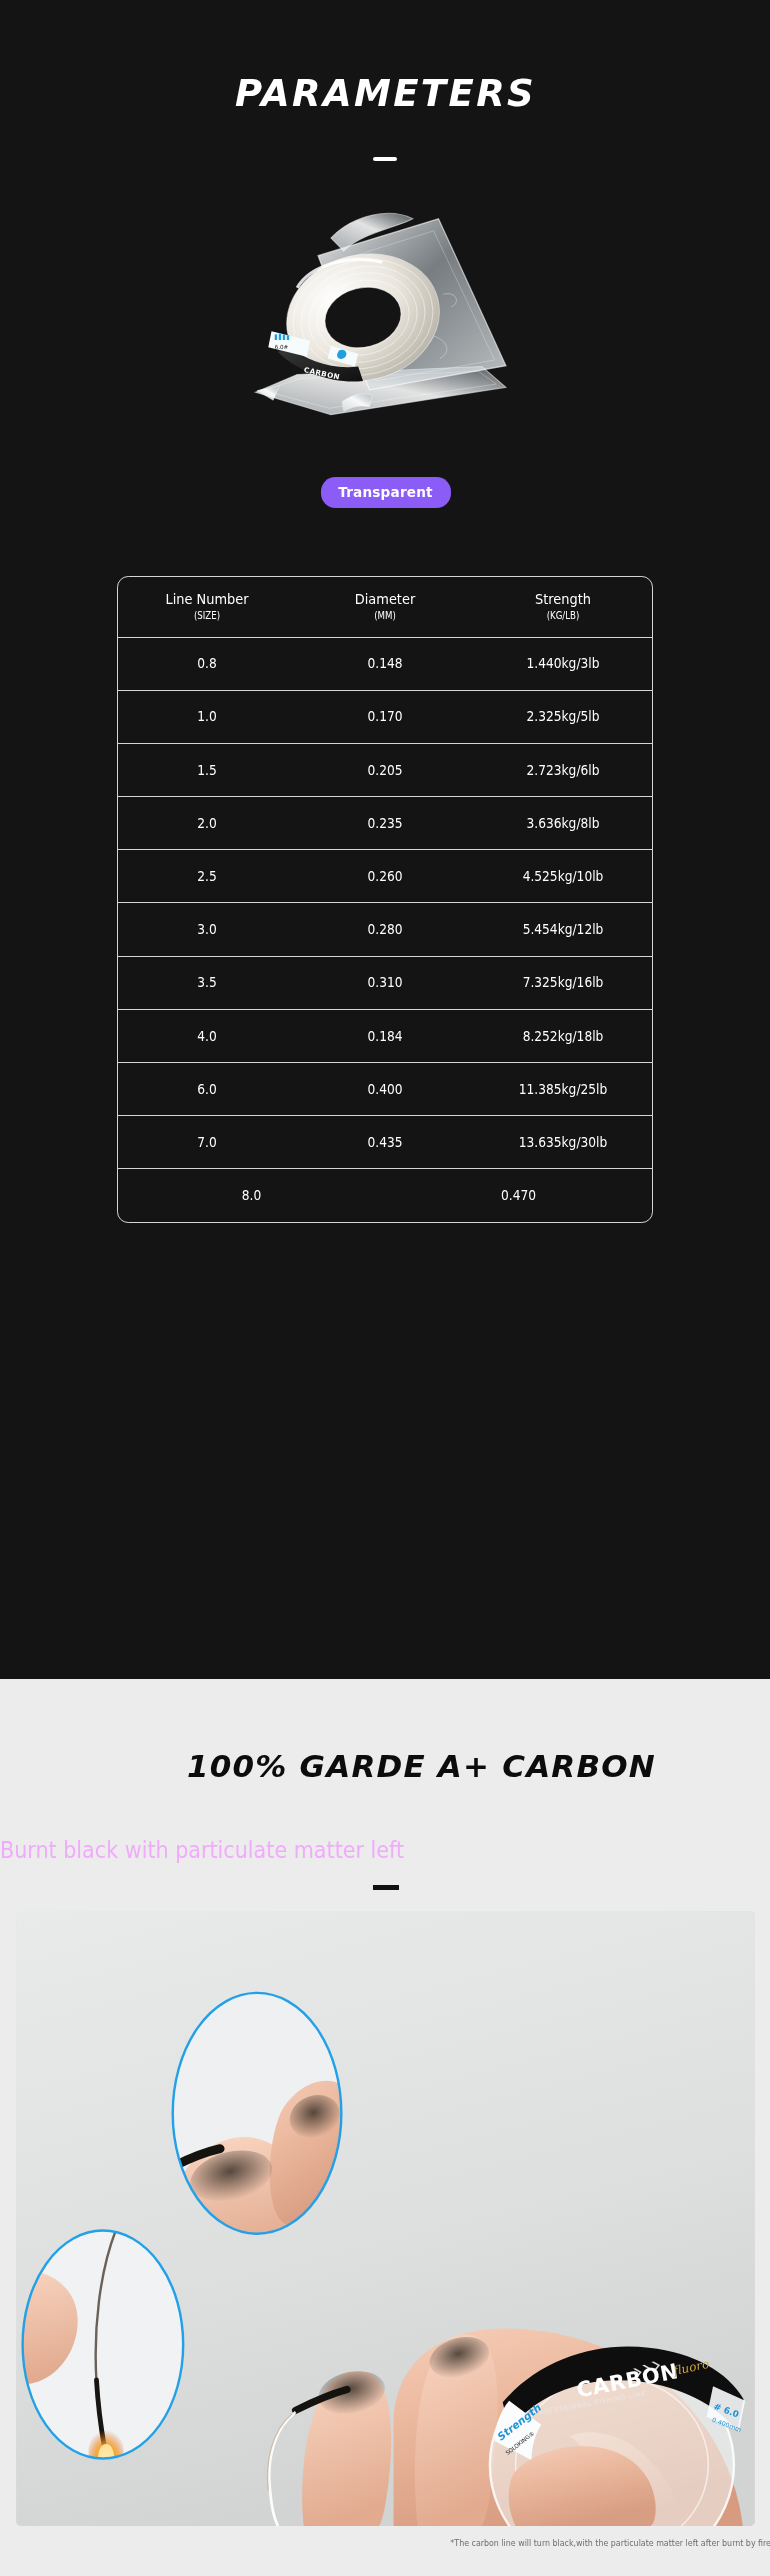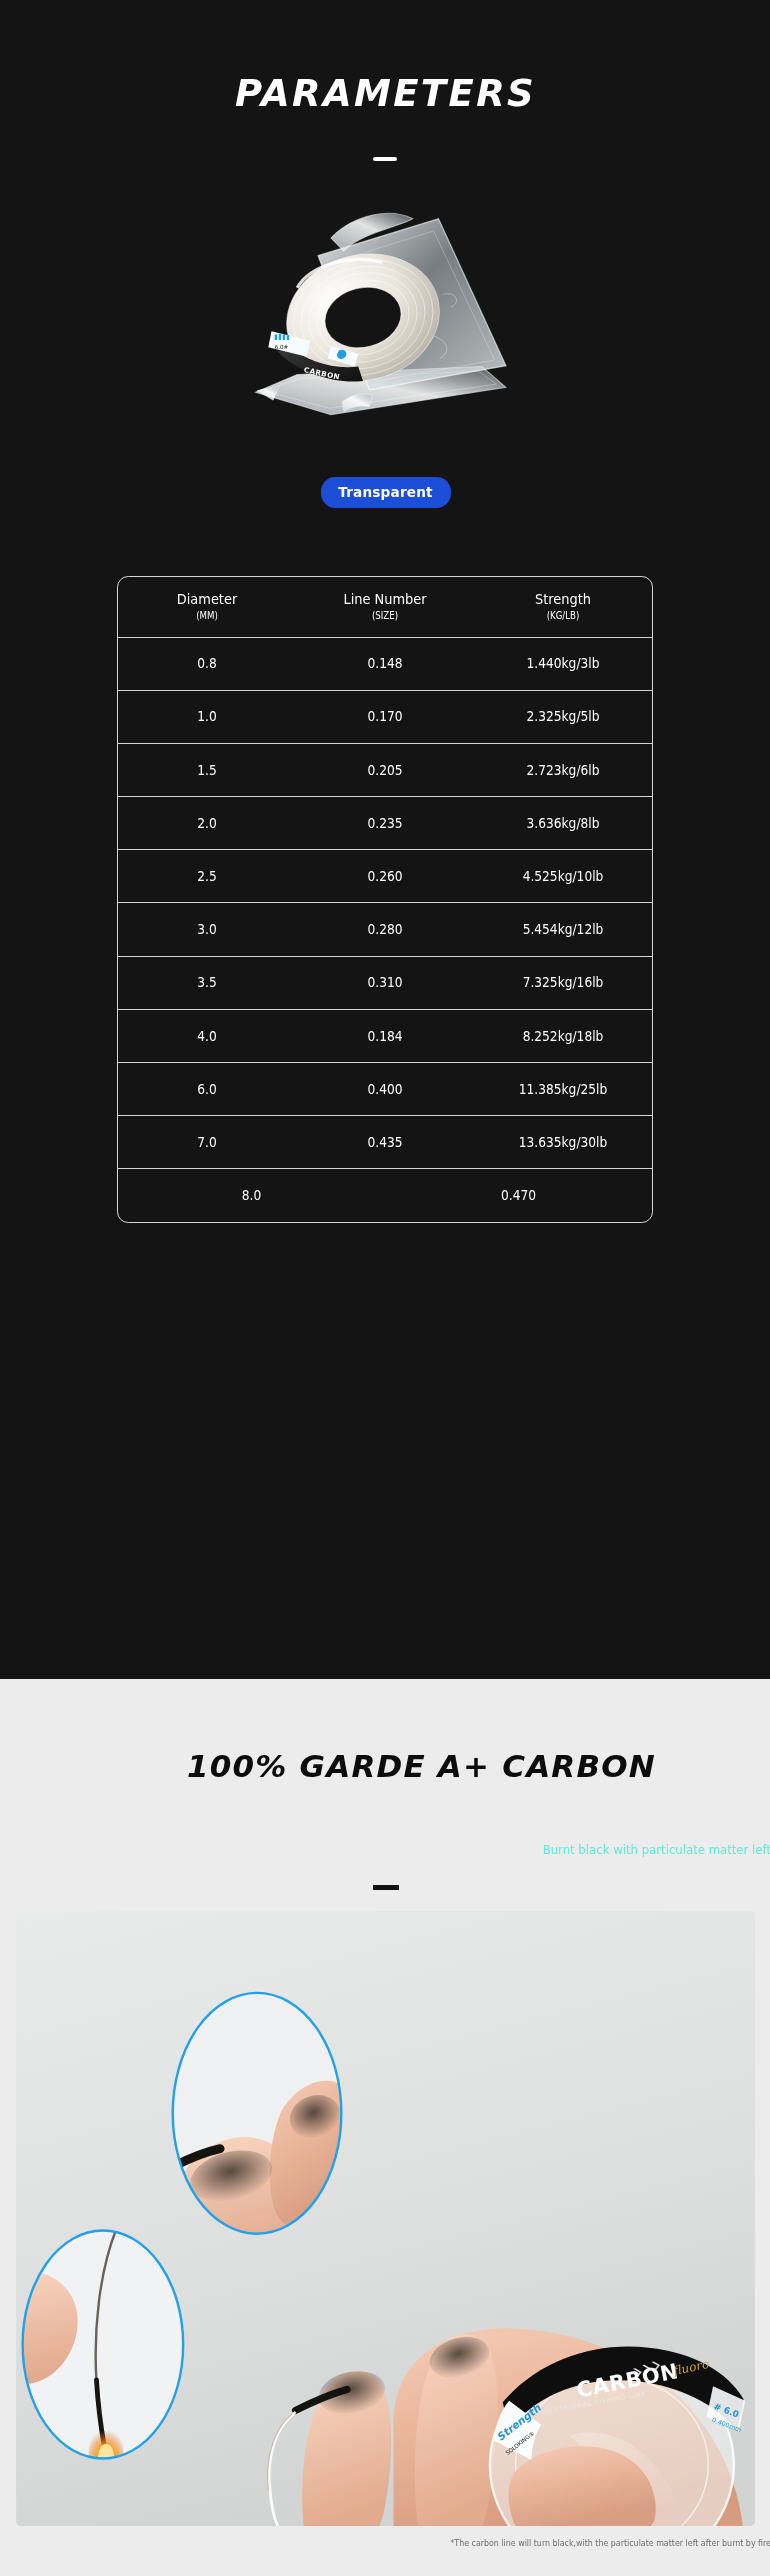--- a/index.html
+++ b/index.html
@@ -37,21 +37,21 @@
   
   #product-photo {
     position:absolute; left:241px; top:185px; width:289px; height:249px;
   }
   #product-photo svg { display:block; width:100%; height:100%; }
 
   
   #color-badge {
     position:absolute; left:50%; top:477px; transform:translateX(-50%);
     padding:7.2px 17.7px 8px; border-radius:14.4px;
-    background:#1d4ed8;
+    background:#8b5cf6;
     color:#ffffff; font-size:13.6px; font-weight:bold;
     letter-spacing:0.2px; white-space:nowrap;
     font-family:"DejaVu Sans", sans-serif;
   }
 
   
   #spec-table {
     position:absolute; left:117px; top:576px; width:536px;
     border:0.8px solid #d6d6d6;
     border-radius:11.2px;
@@ -84,23 +84,23 @@
     font-family:"DejaVu Sans", sans-serif;
     font-style:italic; font-weight:bold;
     font-size:31px; letter-spacing:1.2px;
     color:#0c0c0c; white-space:nowrap;
     line-height:32px;
     margin-left:36px;
   }
 
   #carbon-subheading {
     position:absolute; left:0; top:1837px; width:771px;
-    text-align:right;
+    text-align:left;
     font-family:"DejaVu Sans Condensed","DejaVu Sans",sans-serif;
-    font-size:13px; color:#5eead4; line-height:26px;
+    font-size:23px; color:#f0abfc; line-height:26px;
     white-space:nowrap;
   }
 
   #subheading-rule {
     position:absolute; left:373px; top:1885px;
     width:26px; height:4.8px; background:#111111;
   }
 
   
   #demo-photo {
@@ -195,26 +195,26 @@
       <path d="M20 256 L40 268 L48 250 Z" fill="url(#plasticG2)" stroke="#ffffff" stroke-opacity=".45"></path>
       <path d="M126 270 C140 260, 152 258, 164 262 L160 276 C148 274, 138 276, 128 282 Z" fill="url(#plasticG2)" stroke="#ffffff" stroke-opacity=".4"></path>
     </svg>
   </div>
 
   <div id="color-badge">Transparent</div>
 
   <div id="spec-table">
     <div class="spec-row header-row">
       <div class="spec-cell">
+        <span class="head-main">Line Number</span>
+        <span class="head-sub">(SIZE)</span>
+      </div>
+      <div class="spec-cell">
         <span class="head-main">Diameter</span>
         <span class="head-sub">(MM)</span>
-      </div>
-      <div class="spec-cell">
-        <span class="head-main">Line Number</span>
-        <span class="head-sub">(SIZE)</span>
       </div>
       <div class="spec-cell">
         <span class="head-main">Strength</span>
         <span class="head-sub">(KG/LB)</span>
       </div>
     </div>
 
     <div class="spec-row body-row">
       <div class="spec-cell">0.8</div>
       <div class="spec-cell">0.148</div>

